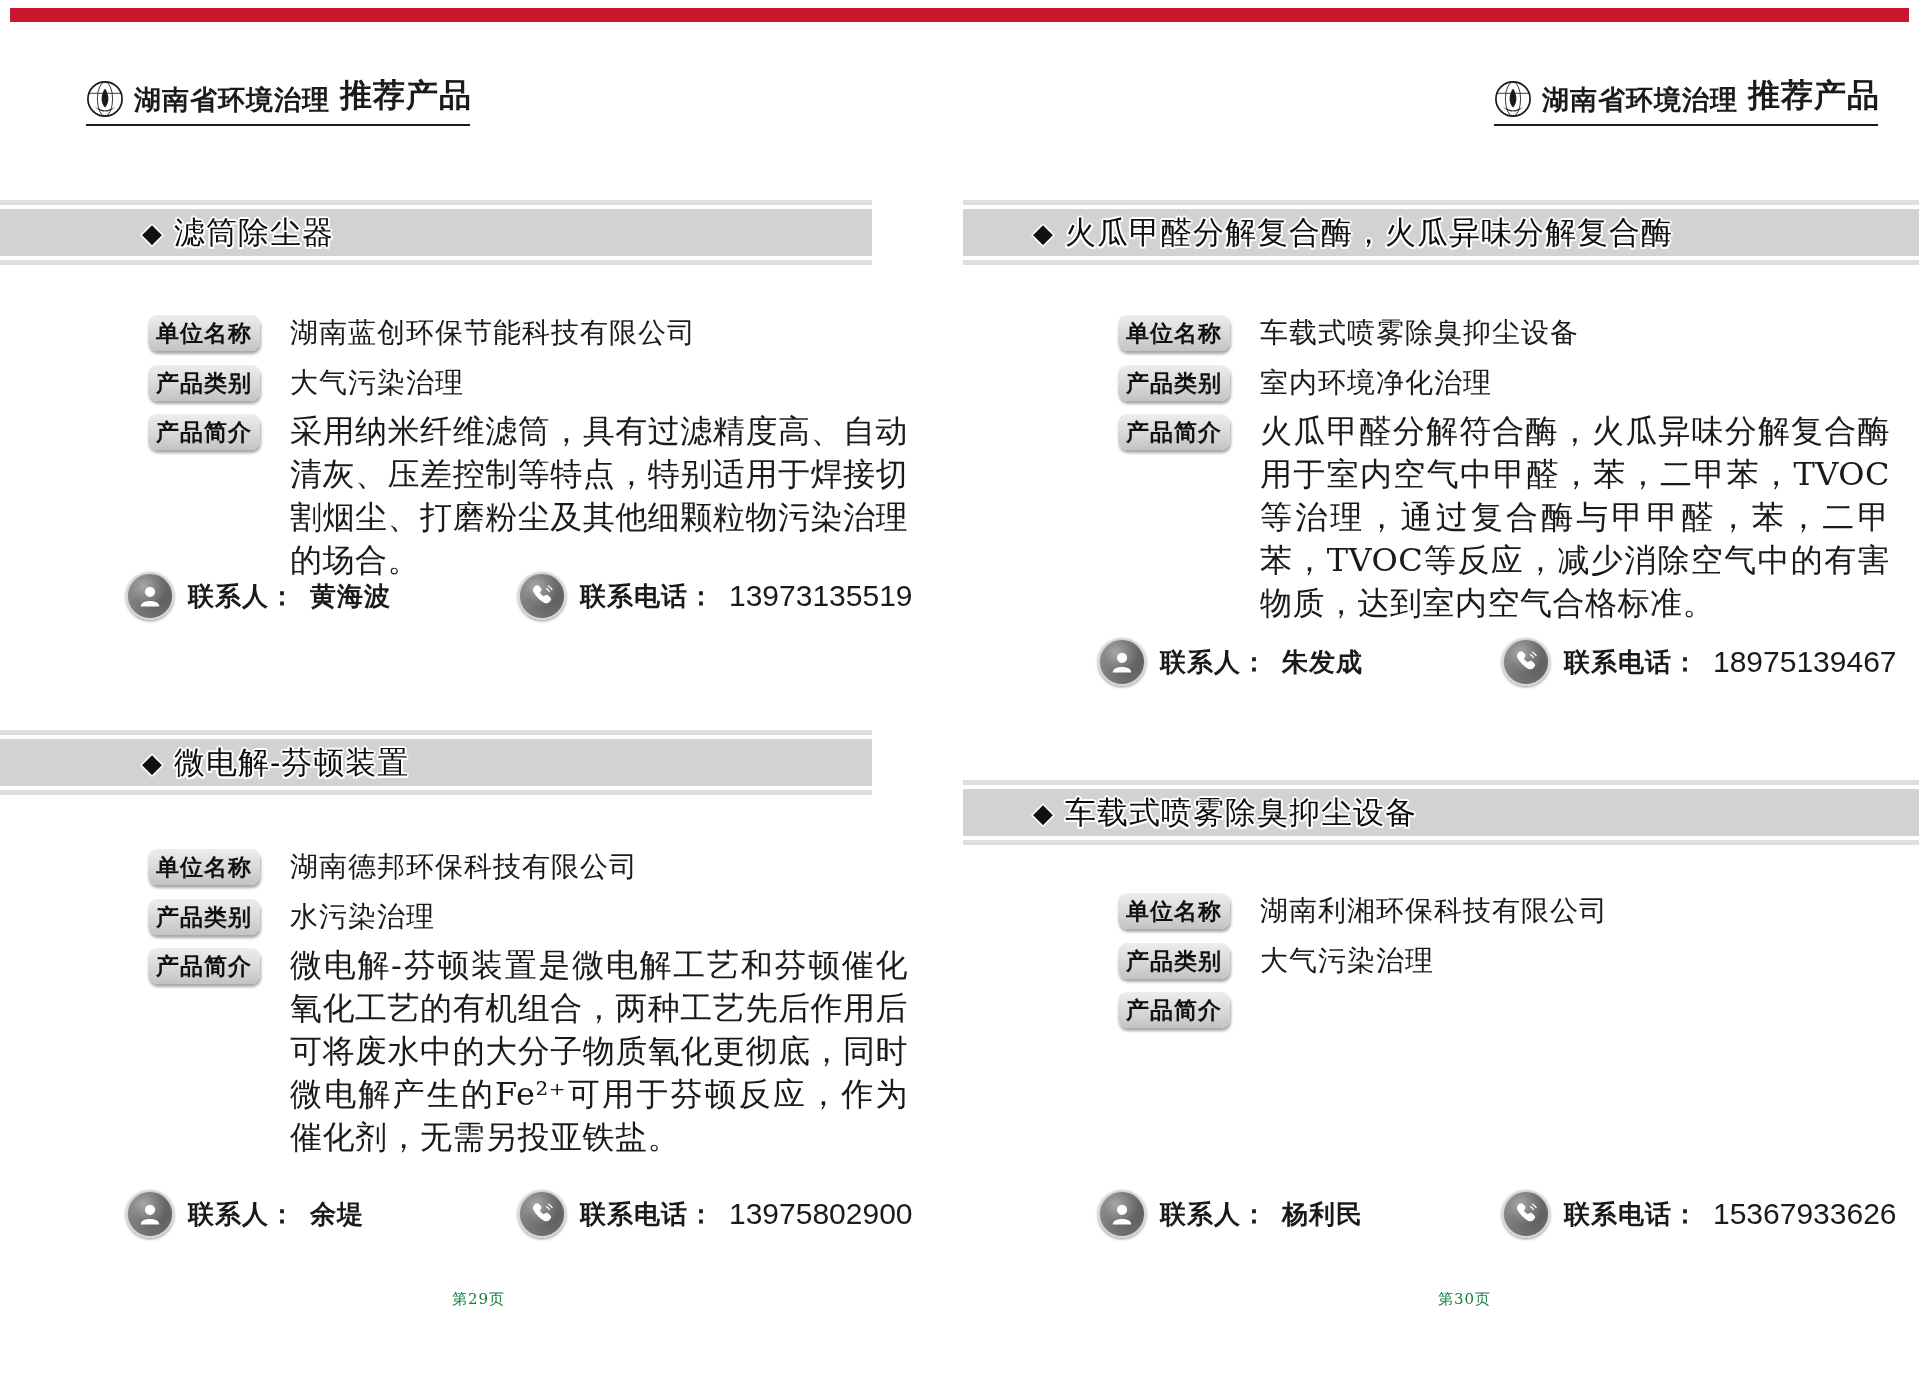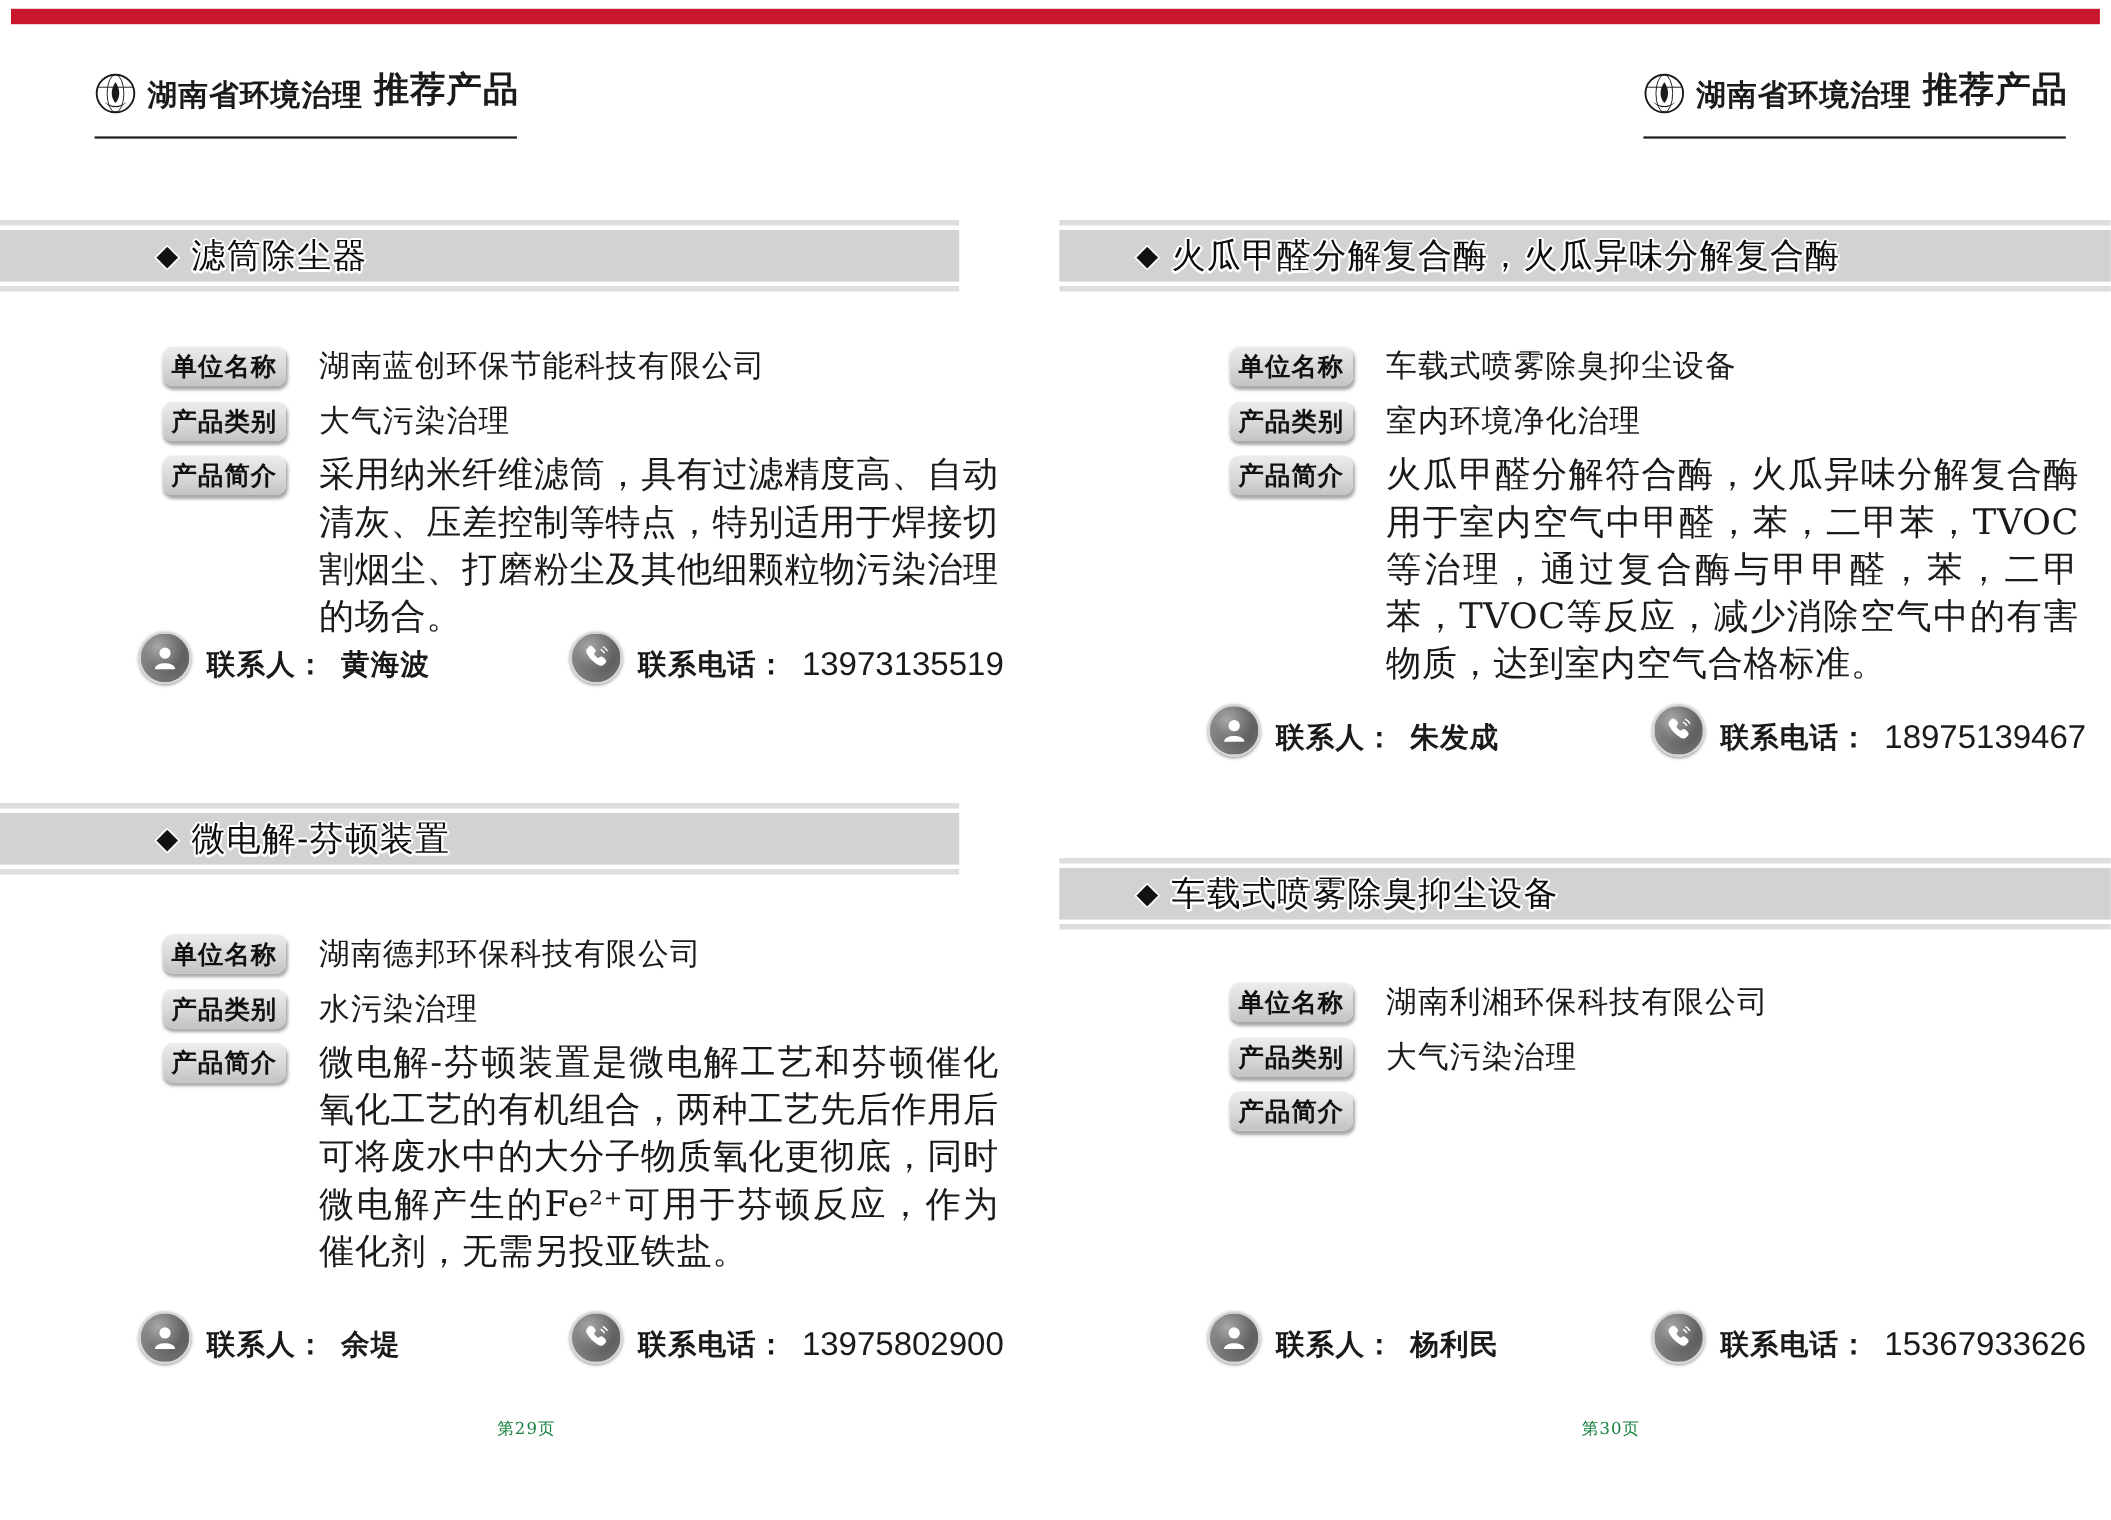--- a/index.html
+++ b/index.html
@@ -5,21 +5,21 @@
   * { margin:0; padding:0; box-sizing:border-box; }
   html,body { width:1919px; height:1382px; background:#ffffff; overflow:hidden; }
   body { position:relative; font-family:"DejaVu Serif", serif; color:#1a1a1a; }
 
   
   .top-red { position:absolute; left:10px; top:8px; width:1899px; height:14px; background:#c9162c; }
 
   
   .page-header { position:absolute; top:76px; width:384px; height:50px;
                  display:flex; align-items:flex-end; gap:10px;
-                 border-bottom:2px solid #1b1b1b; padding-bottom:20px; }
+                 border-bottom:2px solid #1b1b1b; padding-bottom:6px; }
   .page-header.left  { left:86px; }
   .page-header.right { left:1494px; }
   .logo { width:38px; height:38px; flex:0 0 auto; }
   .ht1 { font-size:27px; font-weight:600; letter-spacing:1px; white-space:nowrap; }
   .ht2 { font-size:32px; font-weight:800; letter-spacing:1px; white-space:nowrap; }
 
   
   .secbar { position:absolute; }
   .secbar .thin { height:5px; background:#dedede; }
   .secbar .main { height:47px; margin:4px 0; background:#d2d2d2;
@@ -42,21 +42,21 @@
           background:linear-gradient(180deg,#ededed 0%,#d8d8d8 55%,#c3c3c3 100%);
           box-shadow:1px 3px 3px rgba(0,0,0,0.35);
           display:flex; align-items:center; justify-content:center;
           font-family:"Liberation Sans", sans-serif; font-size:23px; font-weight:700;
           letter-spacing:1px; color:#101010; }
   .fval { font-size:28px; letter-spacing:1px; white-space:nowrap; }
   .intro { font-size:32px; line-height:43px; letter-spacing:0.5px;
            text-align:justify; text-align-last:left; margin-top:-4px; }
 
   
-  .contact { position:absolute; display:flex; align-items:flex-end; gap:14px; height:52px; }
+  .contact { position:absolute; display:flex; align-items:center; gap:14px; height:52px; }
   .badge { width:48px; height:48px; border-radius:50%; flex:0 0 auto;
            background:radial-gradient(circle at 35% 28%, #a8a8a8 0%, #6f6f6f 45%, #3d3d3d 80%, #2e2e2e 100%);
            border:2px solid #d6d6d6; box-shadow:0 1px 3px rgba(0,0,0,0.45), inset 0 -6px 8px rgba(255,255,255,0.25);
            display:flex; align-items:center; justify-content:center; }
   .clabel { font-family:"Liberation Sans", sans-serif; font-size:26px; font-weight:700;
             letter-spacing:1px; white-space:nowrap; }
   .cval  { font-size:26px; font-weight:700; letter-spacing:1px; white-space:nowrap;
            font-family:"Liberation Sans", sans-serif; }
   .cval.num { font-size:30px; font-weight:500; letter-spacing:0; }
 

